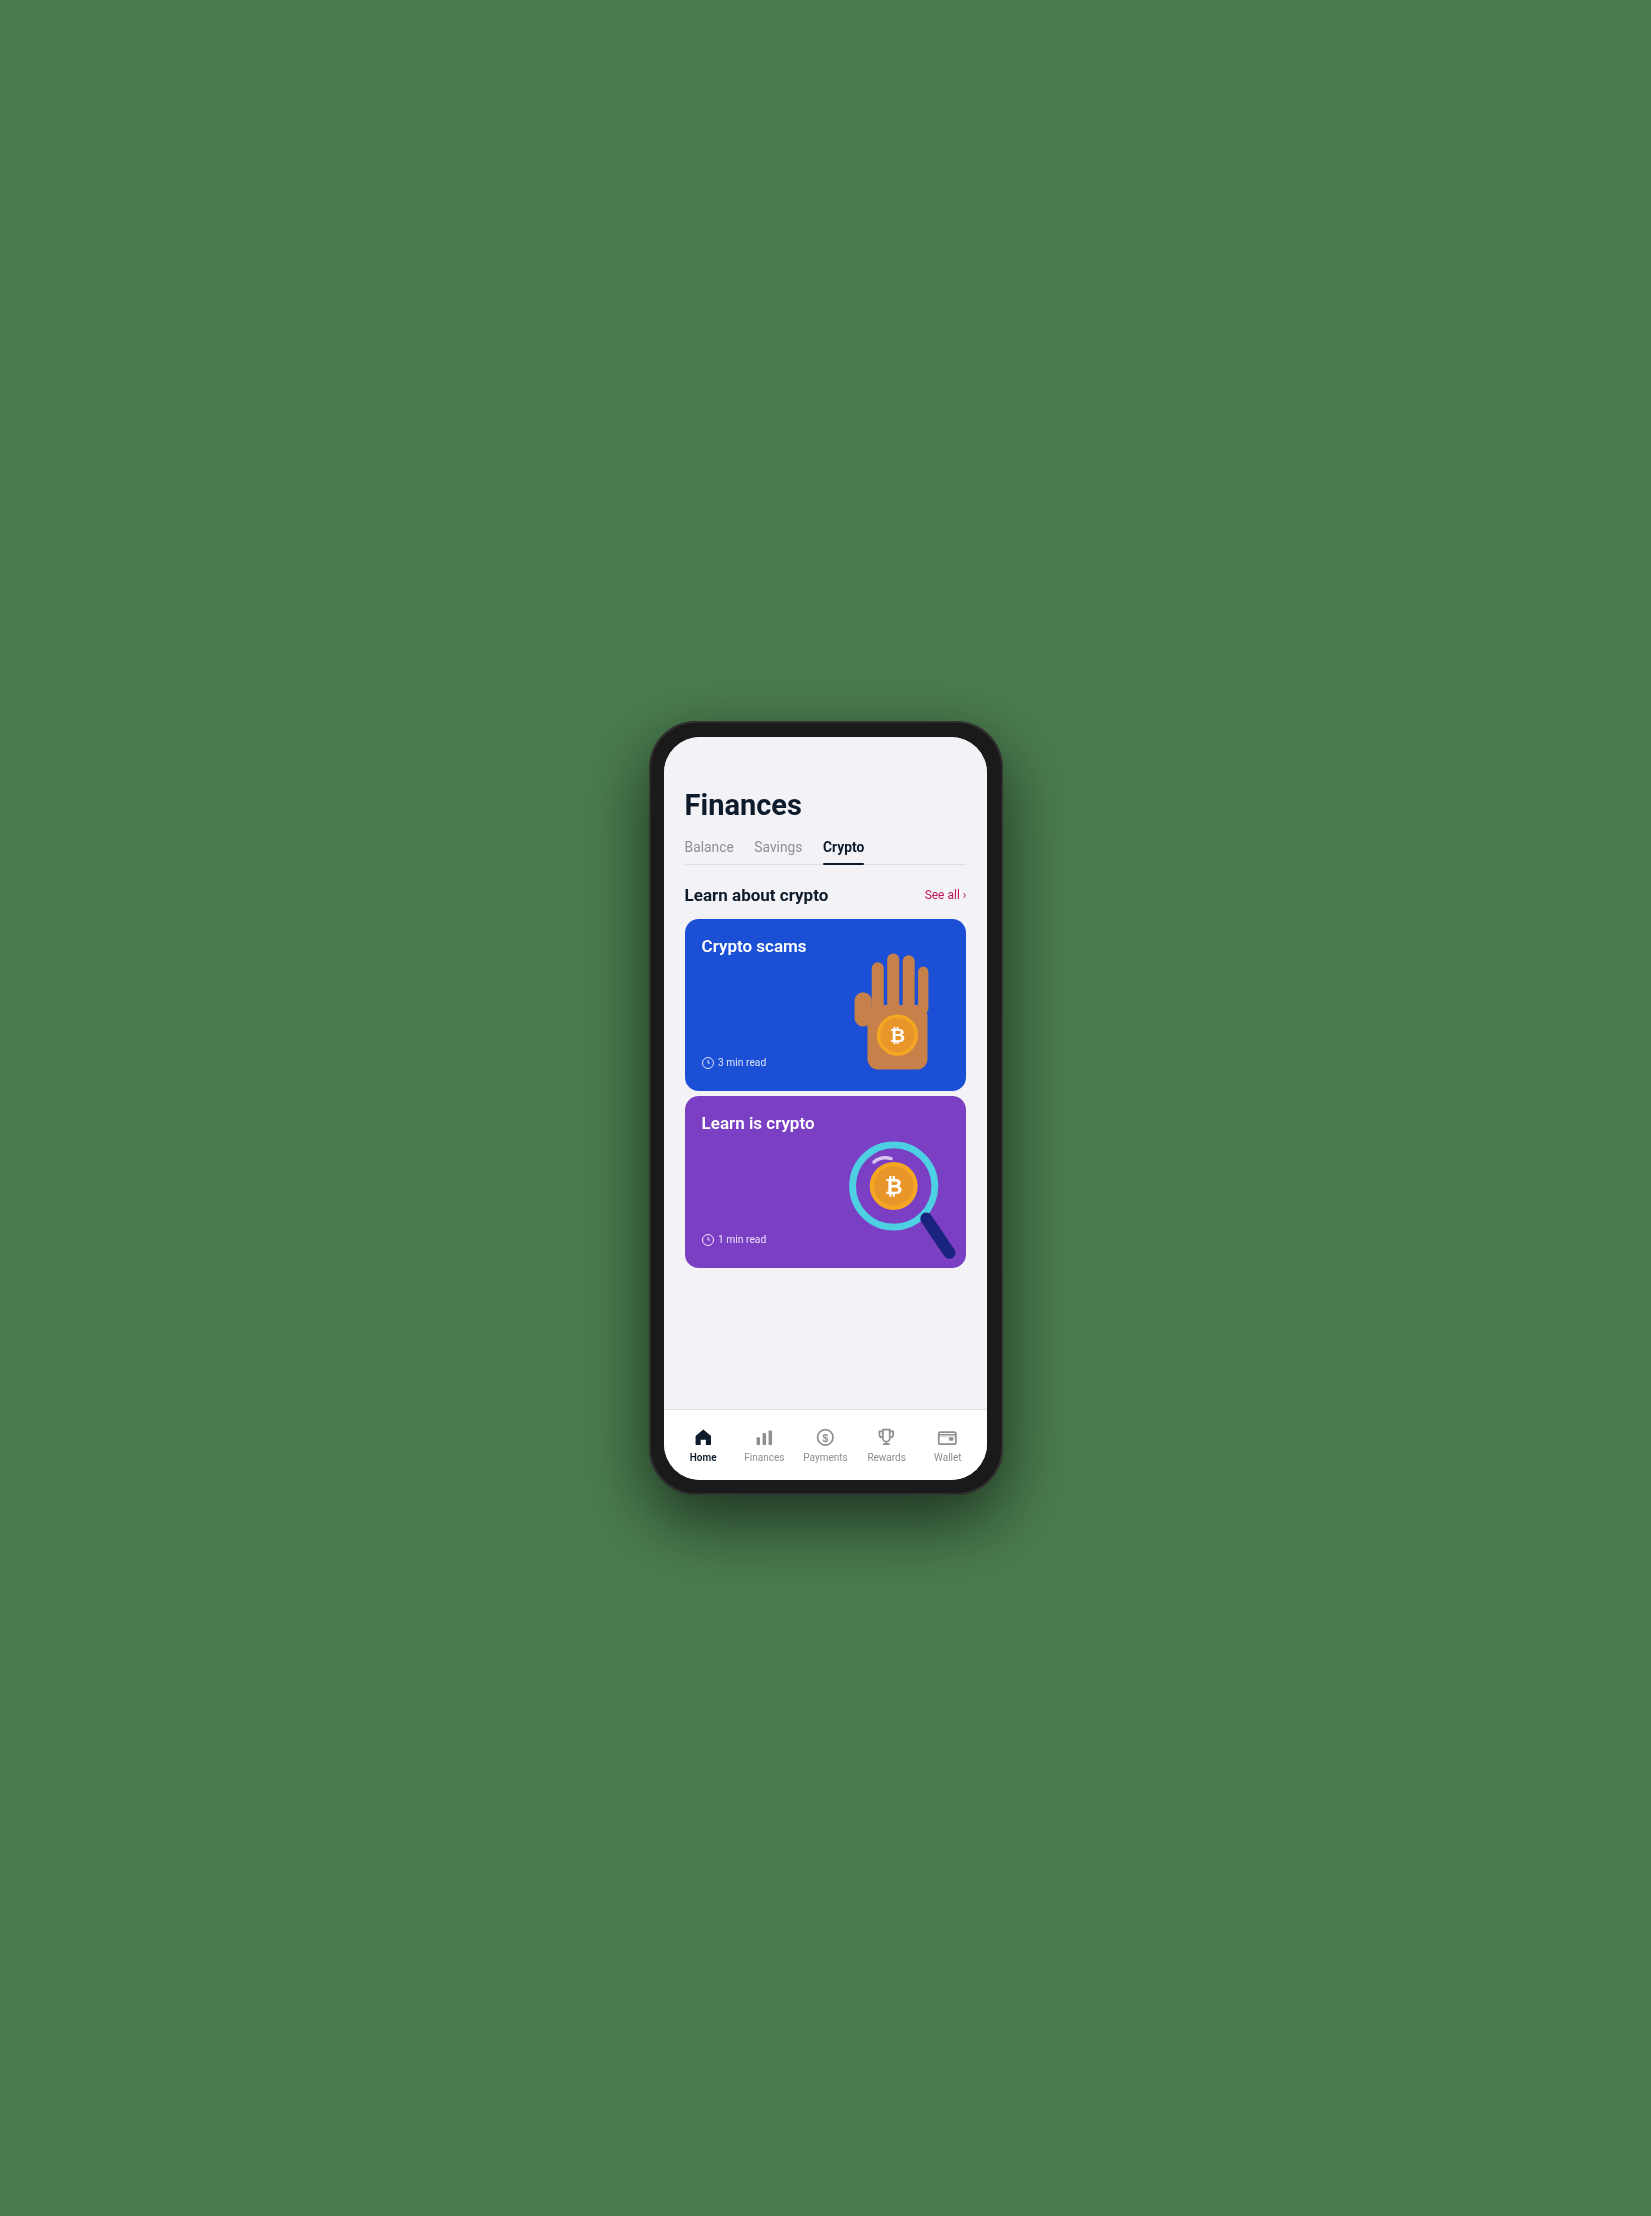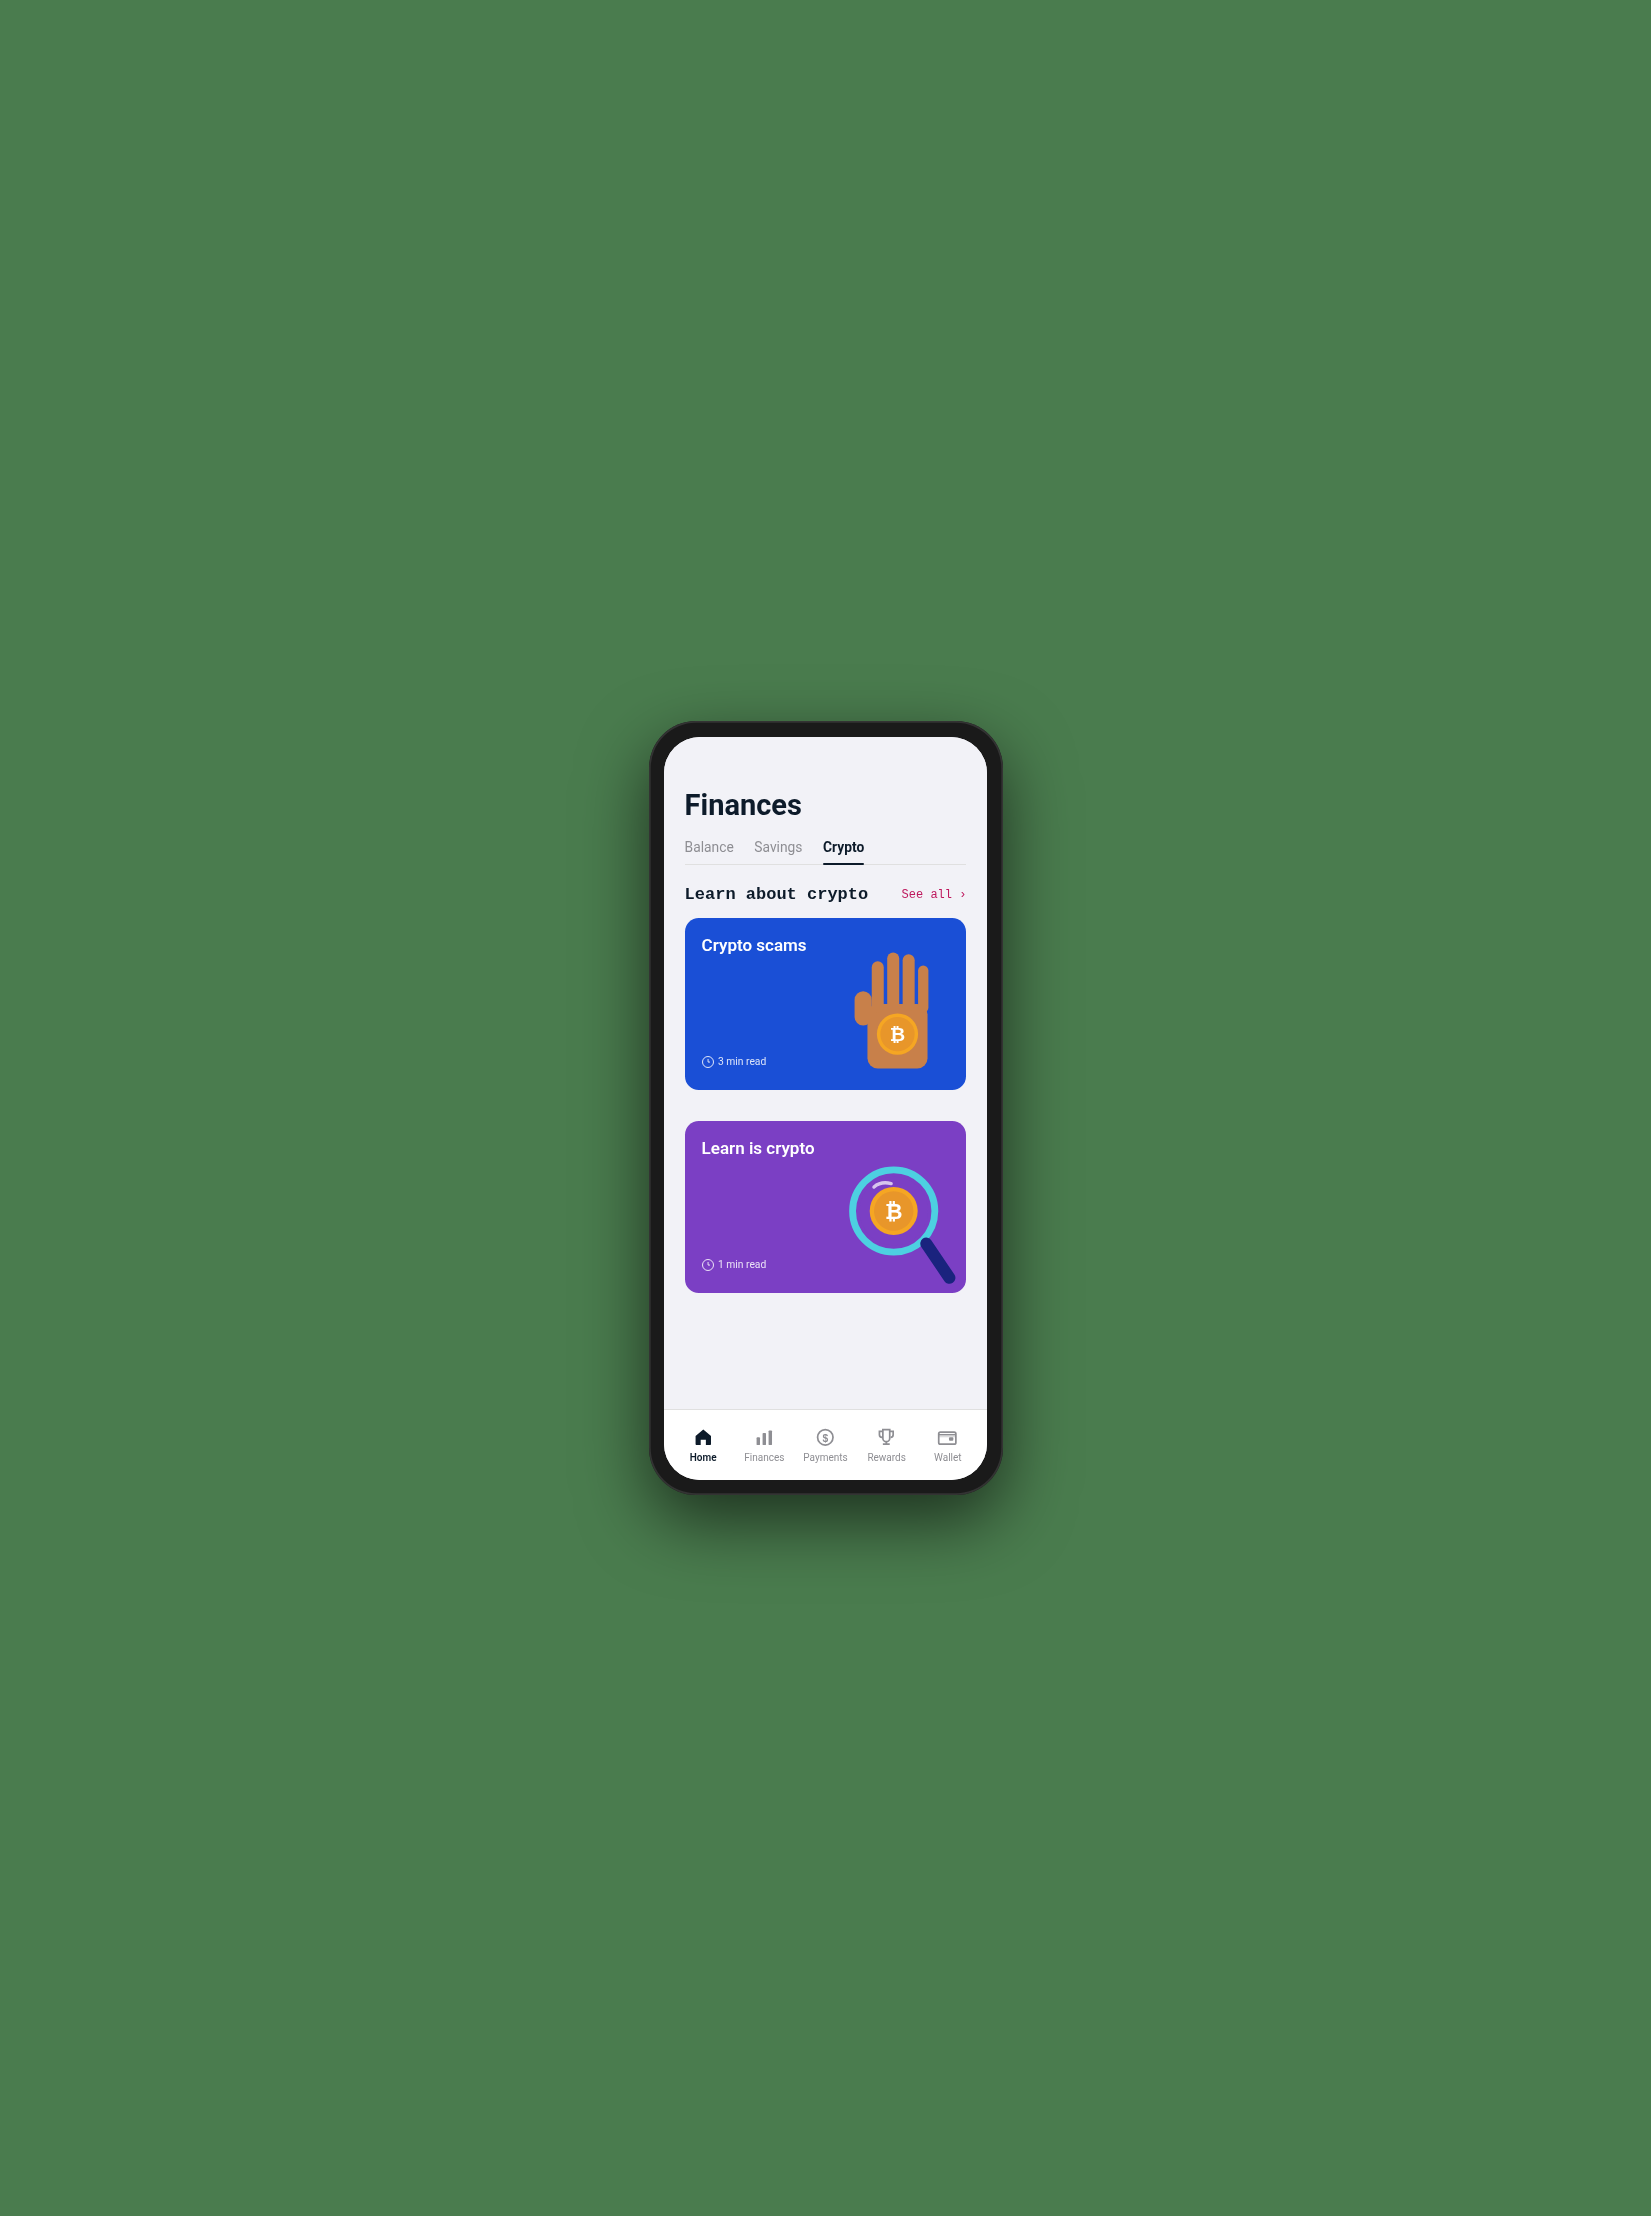--- a/index.html
+++ b/index.html
@@ -91,40 +91,39 @@
       height: 1.7px;
       background: #0d1b2a;
       border-radius: 1.7px;
     }
 
     .section-header {
       display: flex;
       justify-content: space-between;
       align-items: center;
       padding: 0 20.6px 13.8px;
-      font-family: Liberation Mono, monospace;
     }
 
     .section-title {
       font-size: 17px;
       font-weight: 700;
       color: #0d1b2a;
     }
 
     .see-all {
       font-size: 12px;
       color: #be185d;
       cursor: pointer;
     }
 
     .cards-container {
       padding: 0 20.6px;
       display: flex;
       flex-direction: column;
-      gap: 31px;
+      gap: 5px;
       padding-bottom: 20.6px;
     }
 
     .card {
       border-radius: 13.8px;
       overflow: hidden;
       height: 172px;
       position: relative;
       cursor: pointer;
     }

